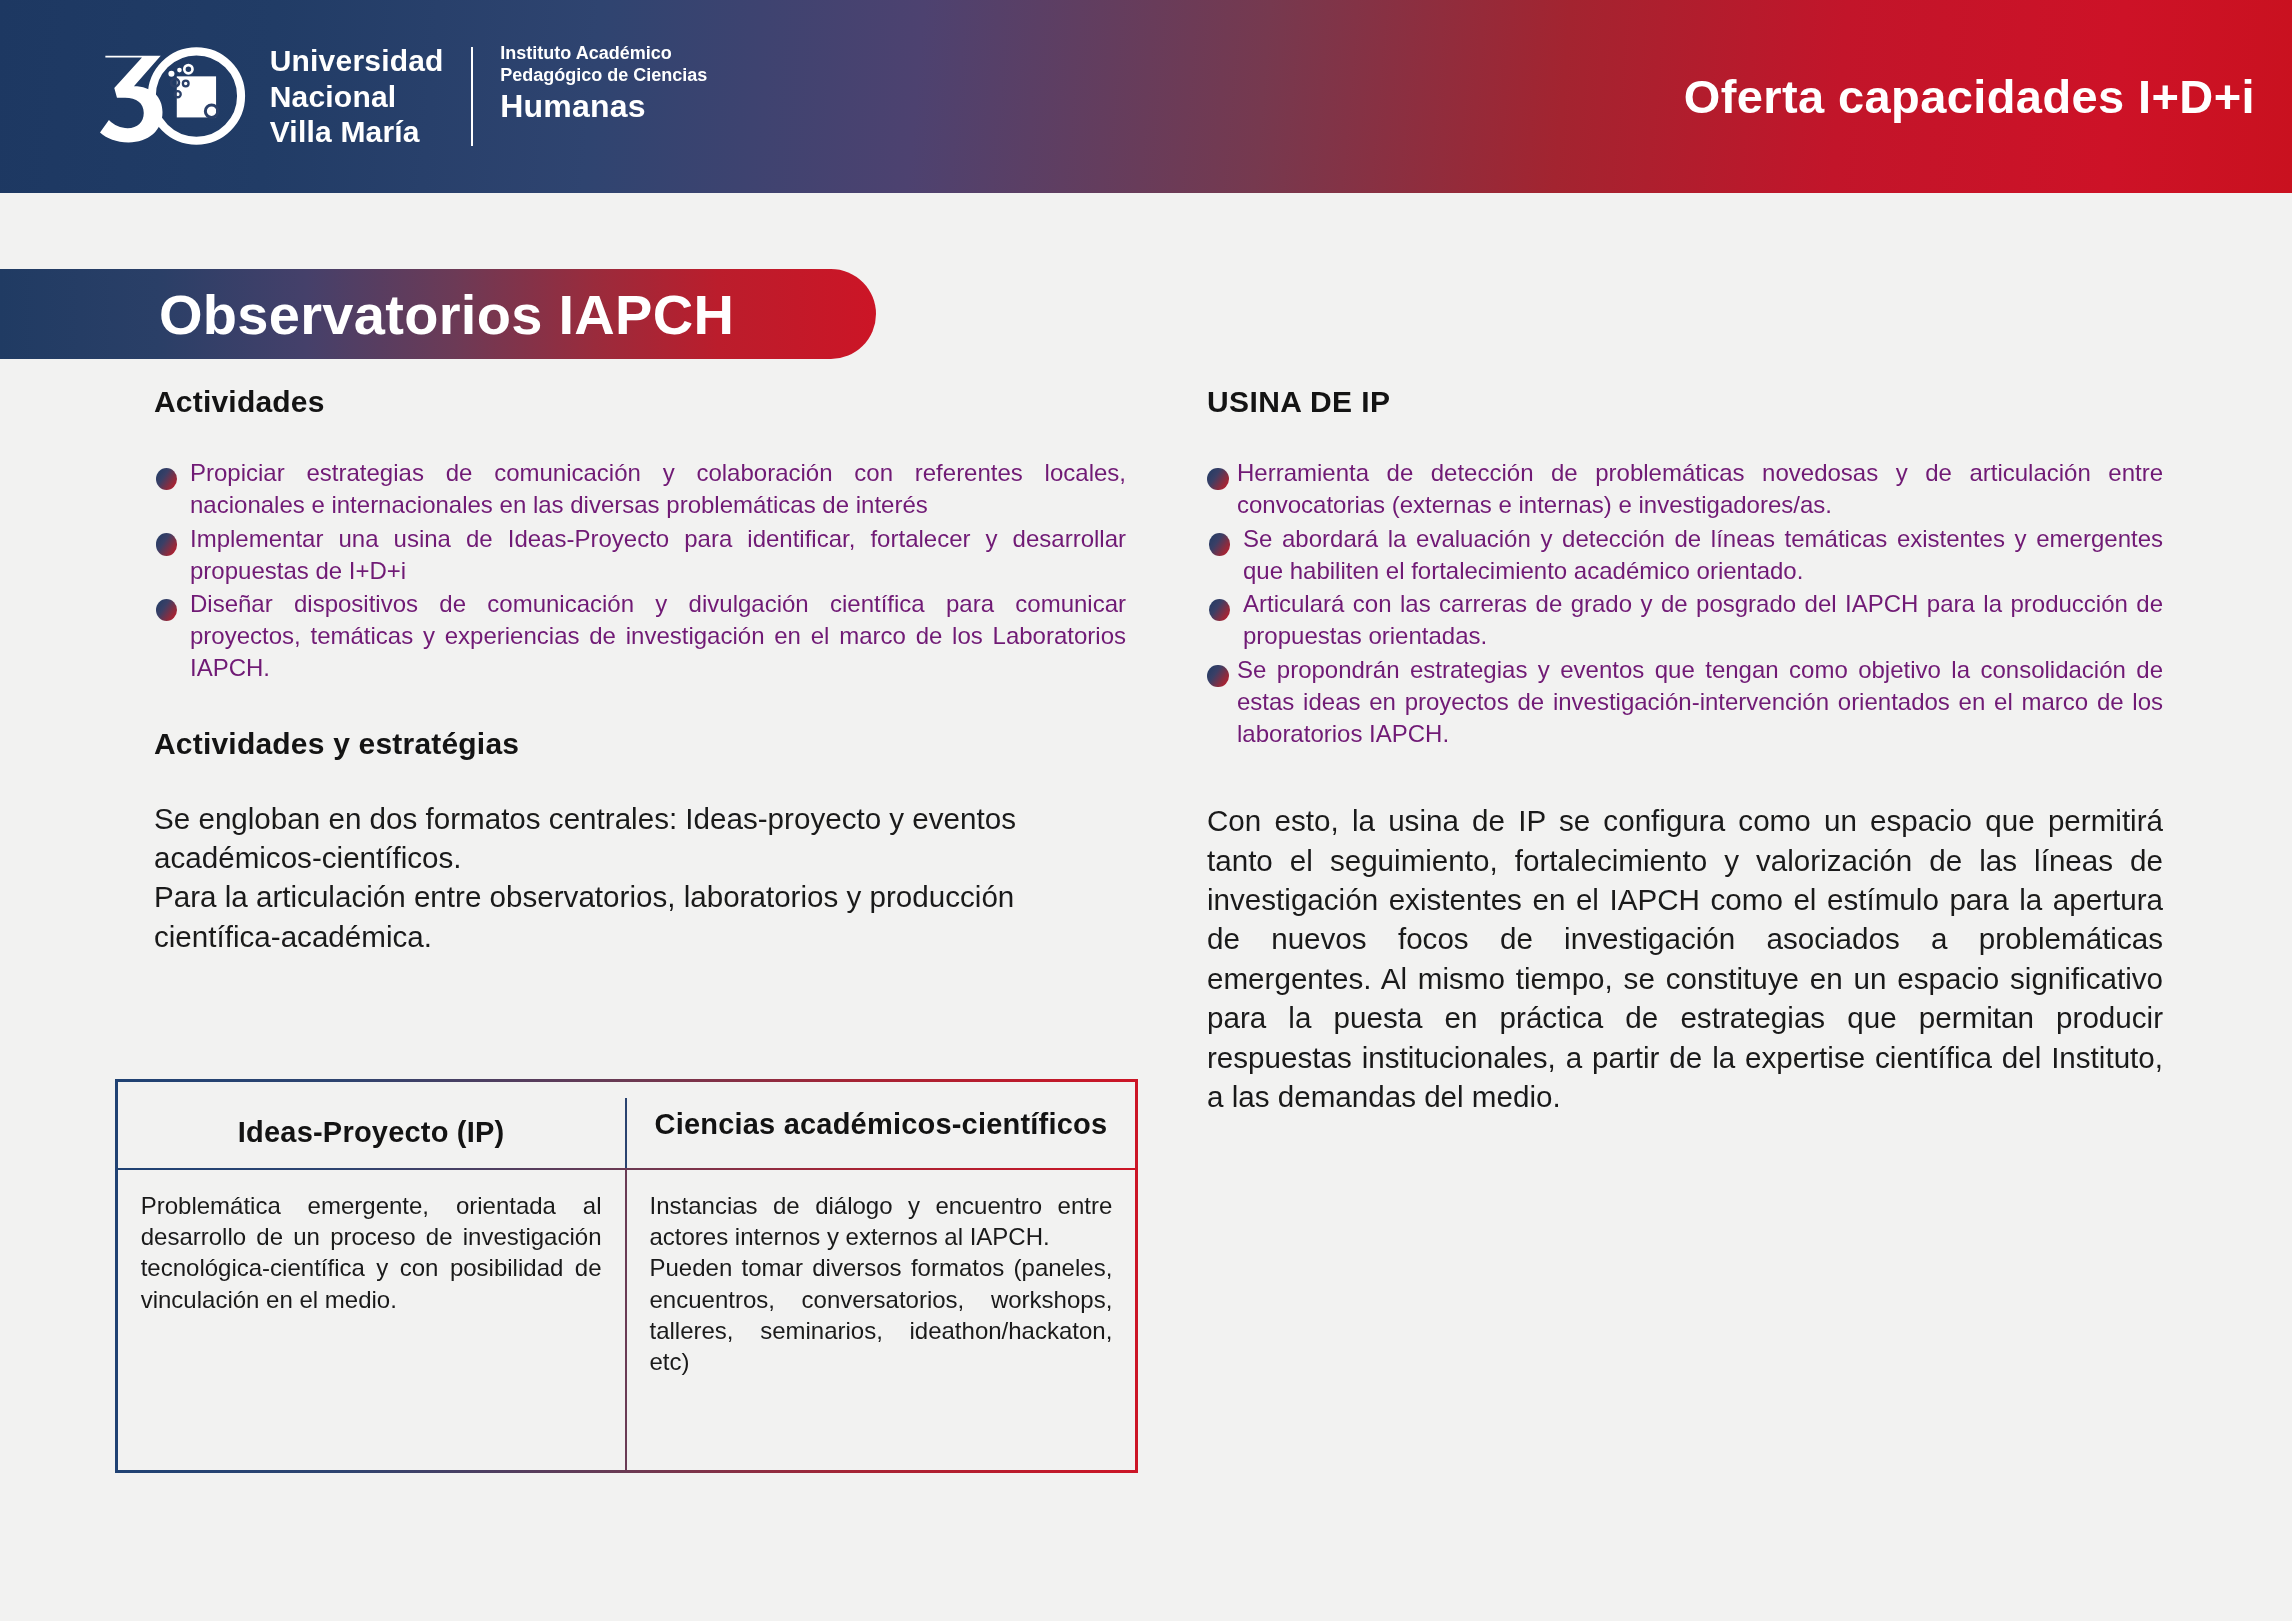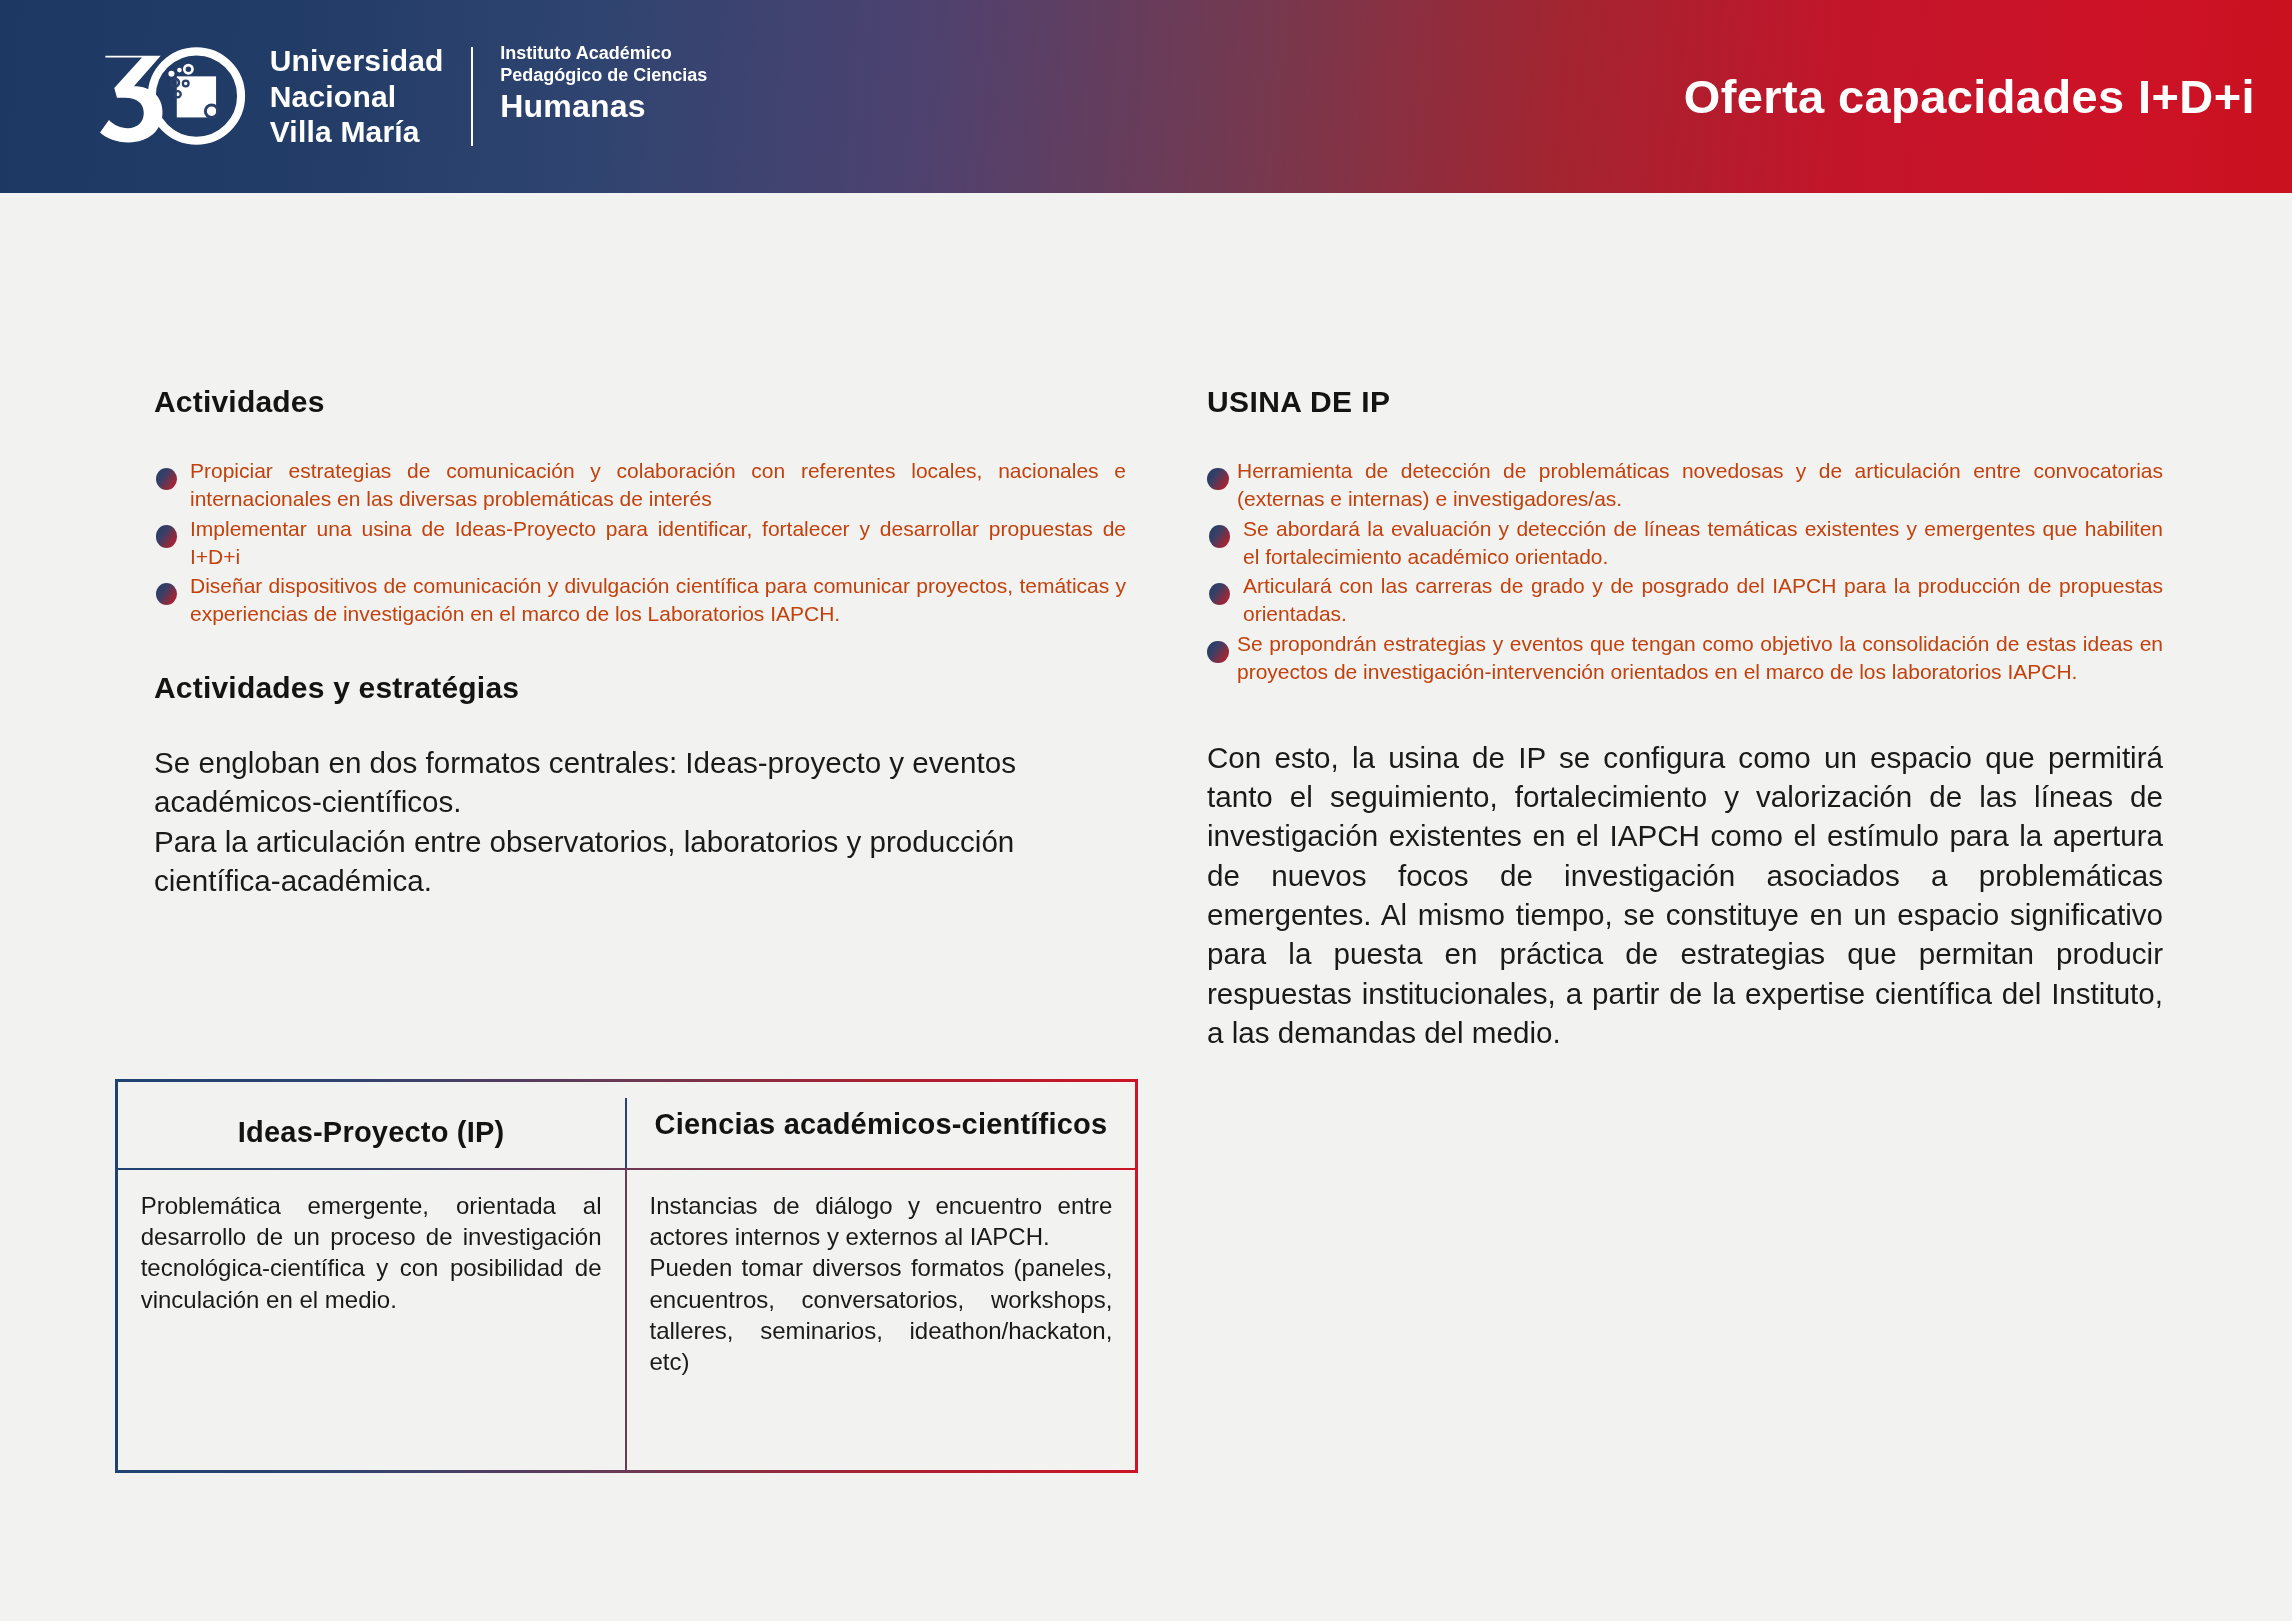--- a/index.html
+++ b/index.html
@@ -143,23 +143,23 @@
     font-weight: 700;
     color: #141414;
     letter-spacing: 0.2px;
     margin: 0 0 38px 0;
   }
   .sec-head.usina { letter-spacing: 0.4px; }
 
   .blist { margin: 0; padding: 0; list-style: none; }
   .blist li {
     position: relative;
-    font-size: 21px;
+    font-size: 24px;
     line-height: 1.33;
-    color: #c2410c;
+    color: #701a75;
     text-align: justify;
     text-justify: inter-word;
     padding-left: 36px;
     margin-bottom: 1.8px;
   }
   .blist li::before {
     content: "";
     position: absolute;
     left: 1.8px;
     top: 10.7px;
@@ -274,20 +274,23 @@
           <div class="l1">Instituto Académico</div>
           <div class="l2">Pedagógico de Ciencias</div>
           <div class="l3">Humanas</div>
         </div>
       </div>
     </div>
 
     <div class="header-title">Oferta capacidades I+D+i</div>
   </div>
 
+  <div class="pill">
+    <div class="pill-text">Observatorios IAPCH</div>
+  </div>
 
   <div class="cols">
 
     <div class="col-left">
       <h2 class="sec-head">Actividades</h2>
 
       <ul class="blist">
         <li>Propiciar estrategias de comunicación y colaboración con referentes locales, nacionales e internacionales en las diversas problemáticas de interés</li>
         <li>Implementar una usina de Ideas-Proyecto para identificar, fortalecer y desarrollar propuestas de I+D+i</li>
         <li>Diseñar dispositivos de comunicación y divulgación científica para comunicar proyectos, temáticas y experiencias de investigación en el marco de los Laboratorios IAPCH.</li>

